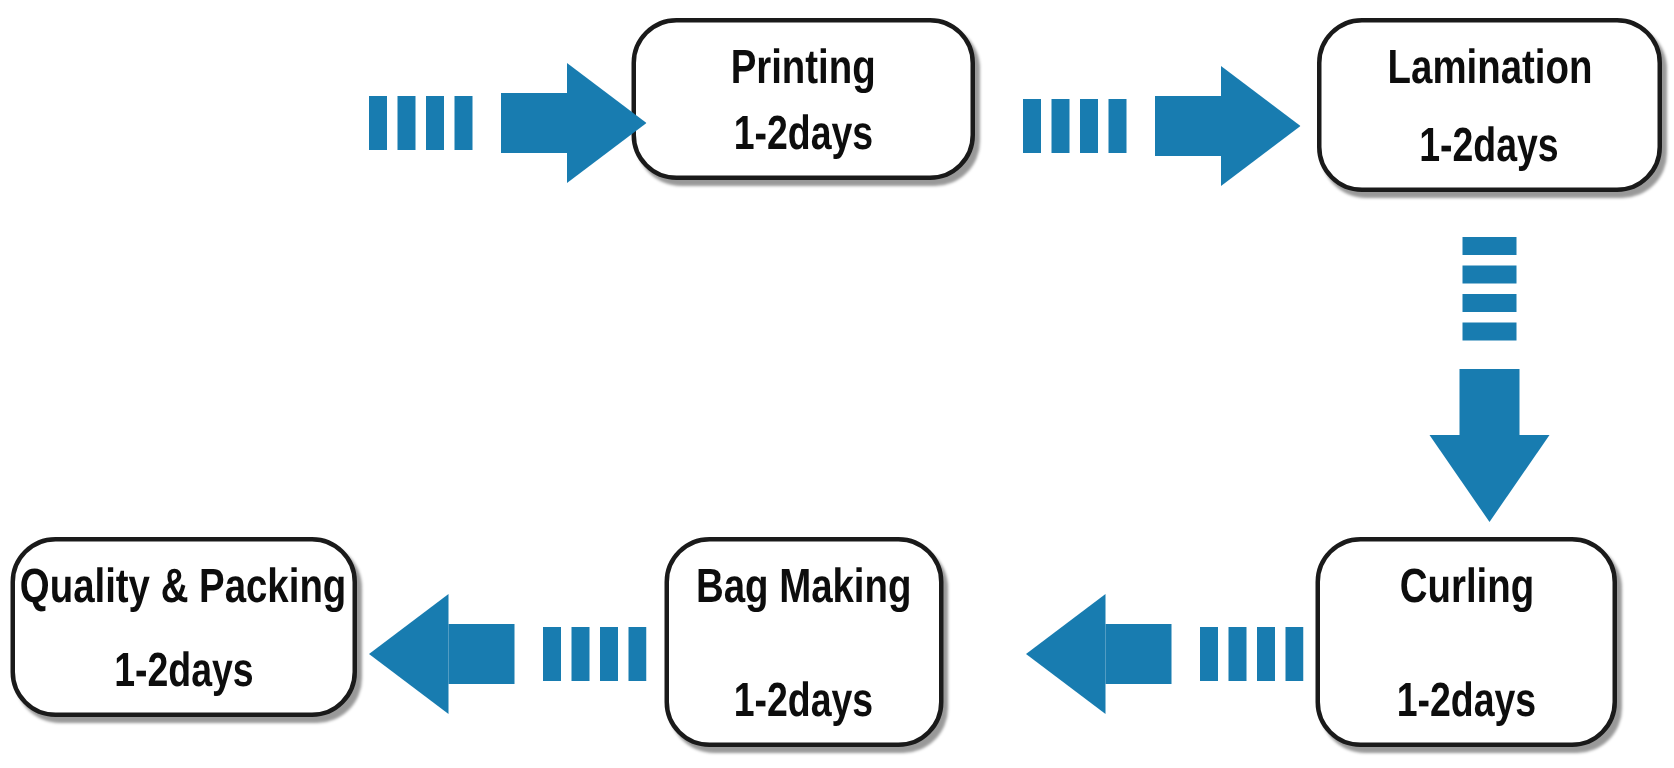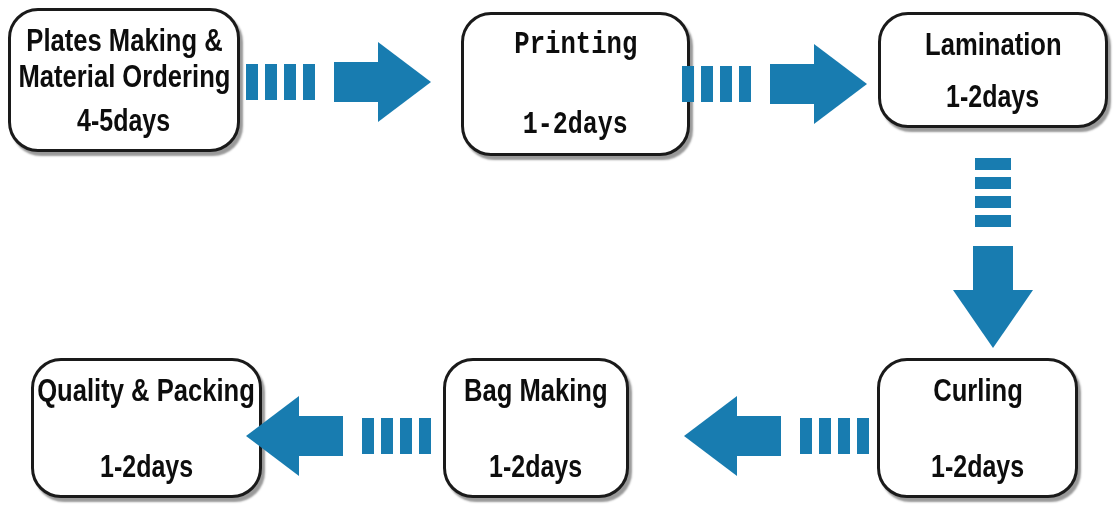--- a/index.html
+++ b/index.html
@@ -51,37 +51,32 @@
     position: absolute;
     color: var(--accent, #187cb0);
   }
   .arrow svg { display: block; }
 </style>
 </head>
 <body>
 
 <div class="canvas">
 
-  <div class="box" style="left:8px; top:8px; width:232px; height:144px;">
-    <div class="box-title">Plates Making &amp;
-Material Ordering</div>
-    <div class="box-days">4-5days</div>
-  </div>
 
-  <div class="box" style="left:461px; top:12px; width:229px; height:144px;font-family:Liberation Mono, monospace;">
+  <div class="box" style="left:421px; top:12px; width:229px; height:108px;">
     <div class="box-title">Printing</div>
     <div class="box-days">1-2days</div>
   </div>
 
   <div class="box" style="left:878px; top:12px; width:230px; height:116px;">
     <div class="box-title">Lamination</div>
     <div class="box-days">1-2days</div>
   </div>
 
-  <div class="box" style="left:7px; top:358px; width:231px; height:140px;margin-left:24px;">
+  <div class="box" style="left:7px; top:358px; width:231px; height:120px;">
     <div class="box-title">Quality &amp; Packing</div>
     <div class="box-days">1-2days</div>
   </div>
 
   <div class="box" style="left:443px; top:358px; width:186px; height:140px;">
     <div class="box-title">Bag Making</div>
     <div class="box-days">1-2days</div>
   </div>
 
   <div class="box" style="left:877px; top:358px; width:201px; height:140px;gap:12px;">

